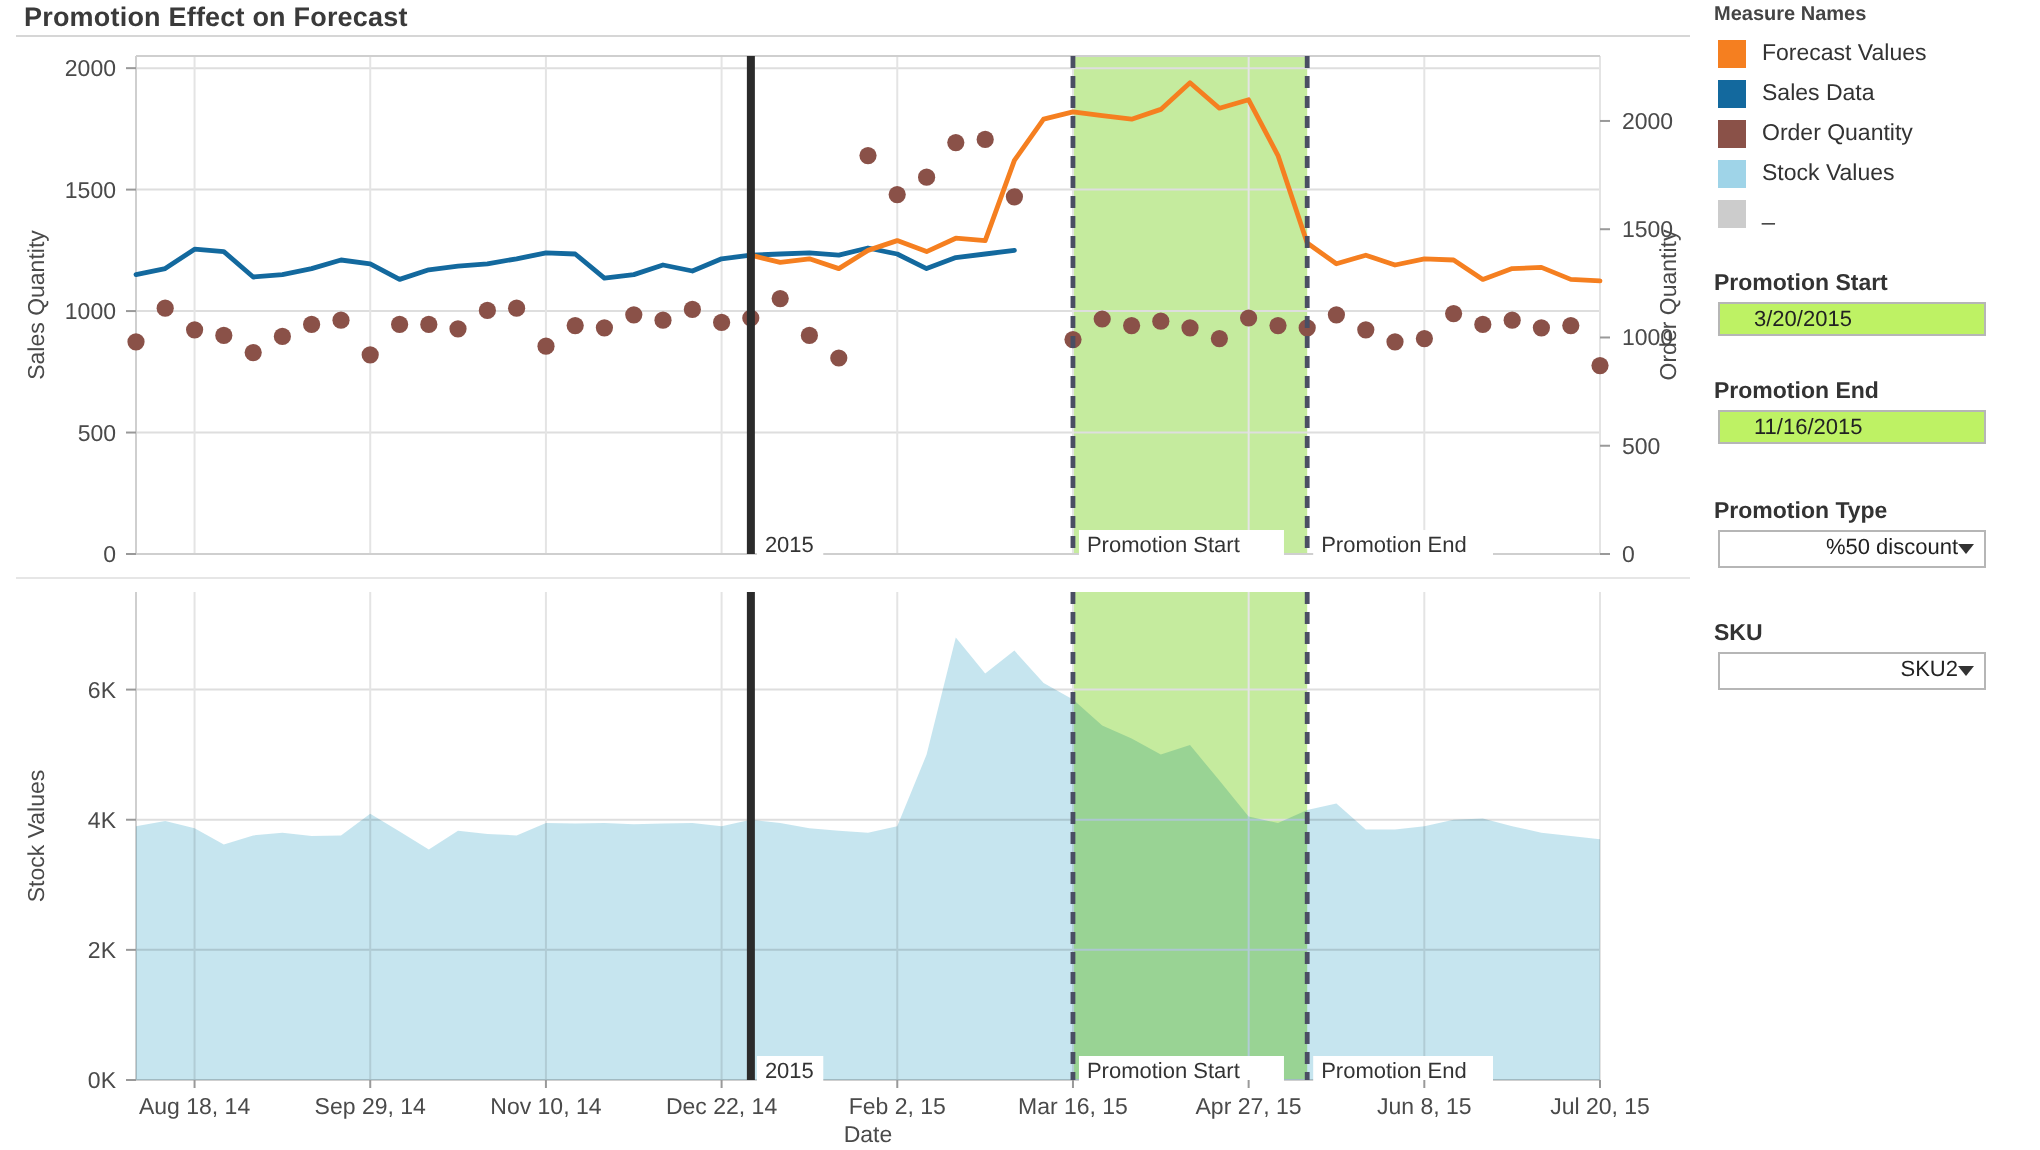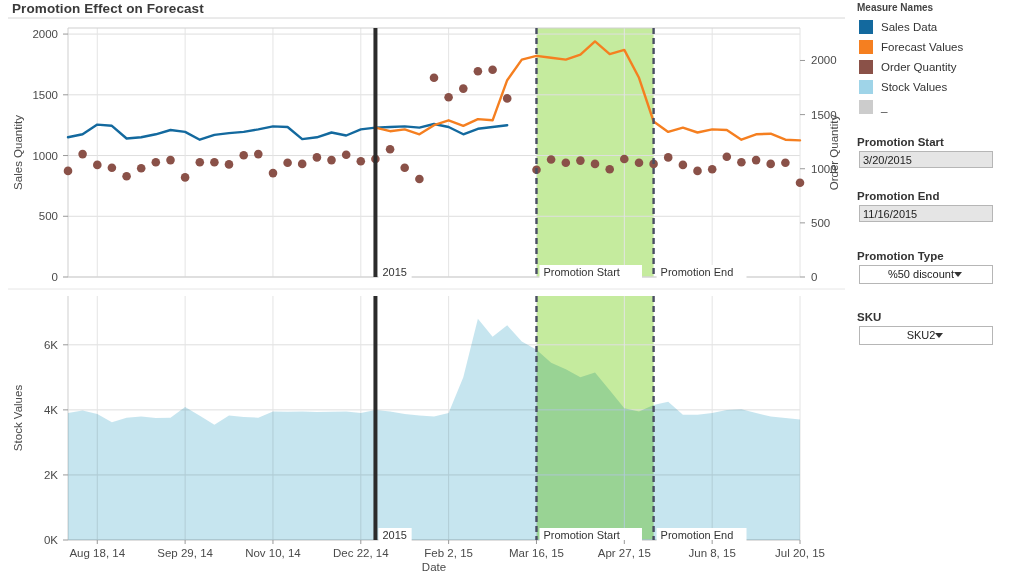--- a/index.html
+++ b/index.html
@@ -18,26 +18,26 @@
   
   .panel{position:absolute;left:853px;top:0;width:167px;height:575px;background:#fff;}
   .legend-title{font-size:10px;font-weight:bold;color:#444;margin:2px 0 4px 4px;}
   .legend-row{display:flex;align-items:center;height:20px;margin-left:6px;}
   .swatch{width:14px;height:14px;margin-right:8px;border:0;flex:none;}
   .legend-label{font-size:11.5px;color:#333;}
 
   .ctl-title{font-size:11.5px;font-weight:bold;color:#333;margin:0 0 3px 4px;}
   .ctl-block{margin-top:15px;}
   .txtbox{margin-left:6px;width:134px;height:17px;border:1px solid #b6b6b6;
-          background:#e5e5e5;font-size:11px;color:#222;padding:1px 3px;
+          background:#bef264;font-size:11px;color:#222;padding:1px 17px;
           box-sizing:border-box;line-height:15px;}
   .selbox{margin-left:6px;width:134px;height:19px;border:1px solid #b6b6b6;
           background:#fff;font-size:11px;color:#222;padding:1px 3px;
           box-sizing:border-box;line-height:17px;display:flex;align-items:center;
-          justify-content:center;}
+          justify-content:flex-end;}
   .caret{width:0;height:0;border-left:4px solid transparent;border-right:4px solid transparent;
          border-top:5px solid #333;margin-right:2px;}
   .sel-val{overflow:hidden;white-space:nowrap;}
 </style>
 </head>
 <body>
 
 <div class="root">
 
   <div class="title">Promotion Effect on Forecast</div>
@@ -206,26 +206,26 @@
           <text x="434" y="571" font-family="Liberation Sans, sans-serif" font-size="11.5" fill="#4a4a4a" text-anchor="middle">Date</text>
         </g>
     </svg>
   </div>
 
   <div class="panel">
 
     <div class="legend-title">Measure Names</div>
 
     <div class="legend-row">
+      <span class="swatch" style="background:#f57f20"></span>
+      <span class="legend-label">Forecast Values</span>
+    </div>
+    <div class="legend-row">
       <span class="swatch" style="background:#13699e"></span>
       <span class="legend-label">Sales Data</span>
-    </div>
-    <div class="legend-row">
-      <span class="swatch" style="background:#f57f20"></span>
-      <span class="legend-label">Forecast Values</span>
     </div>
     <div class="legend-row">
       <span class="swatch" style="background:#8a5148"></span>
       <span class="legend-label">Order Quantity</span>
     </div>
     <div class="legend-row">
       <span class="swatch" style="background:#9fd4e8"></span>
       <span class="legend-label">Stock Values</span>
     </div>
     <div class="legend-row">

